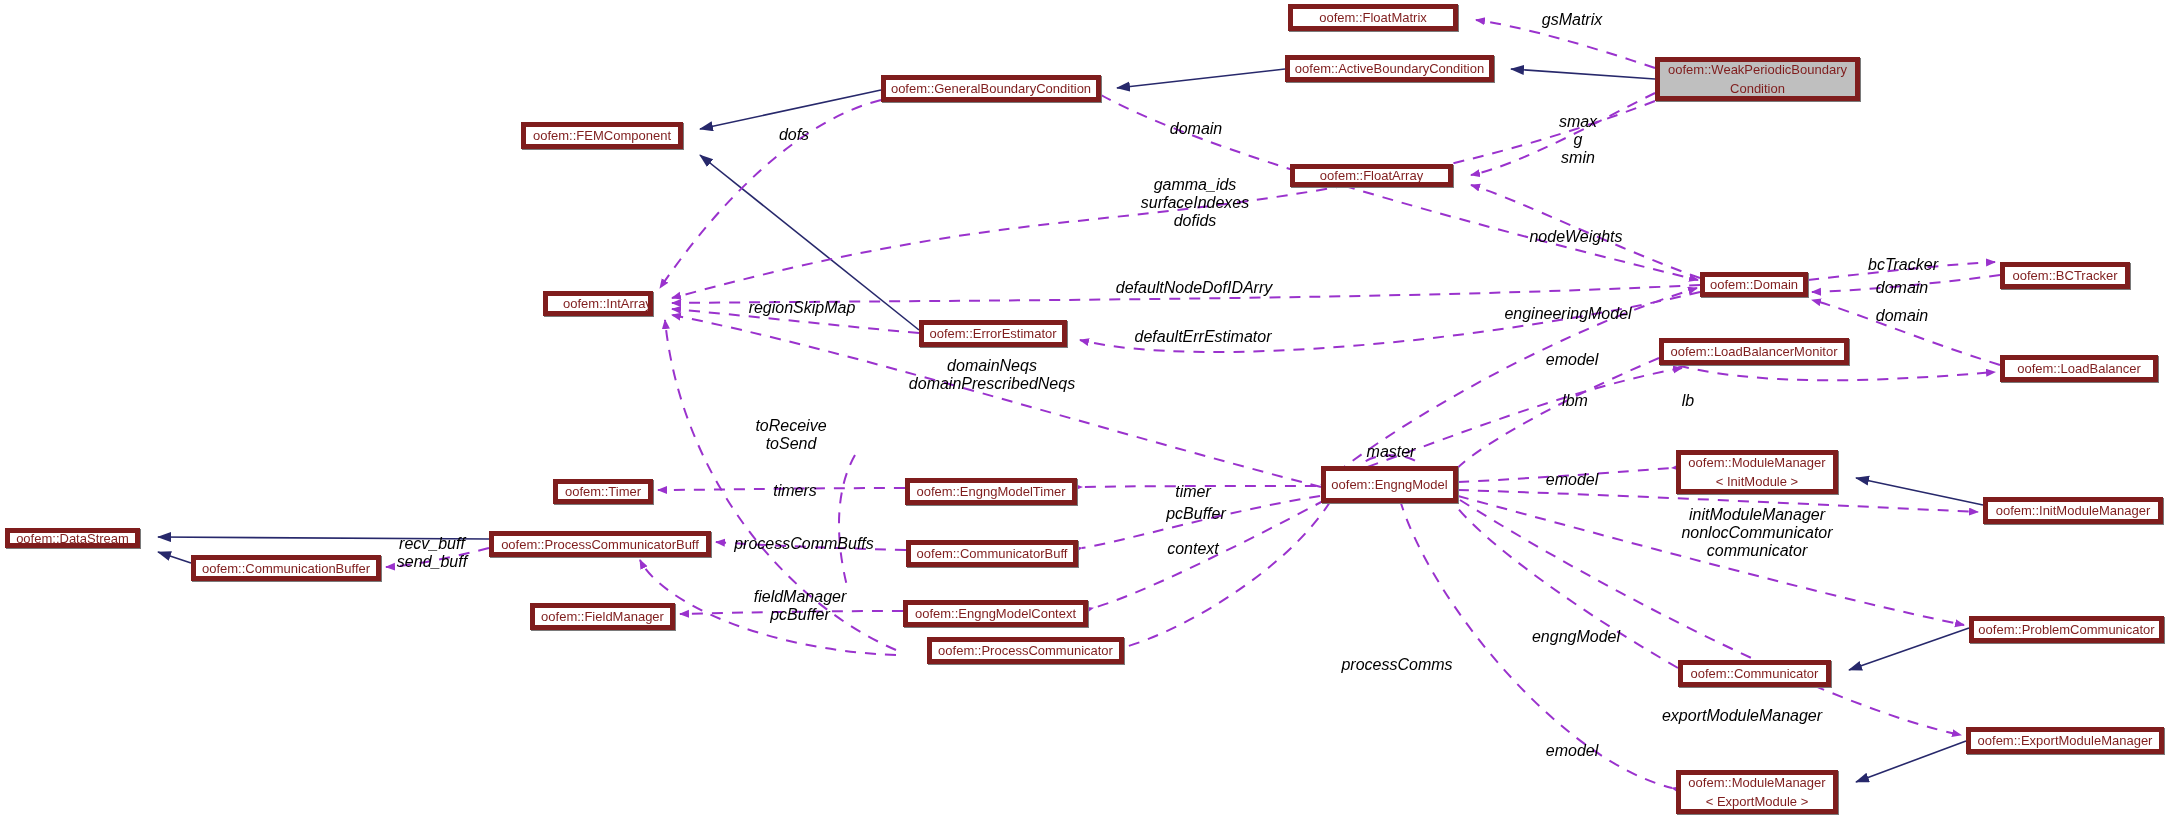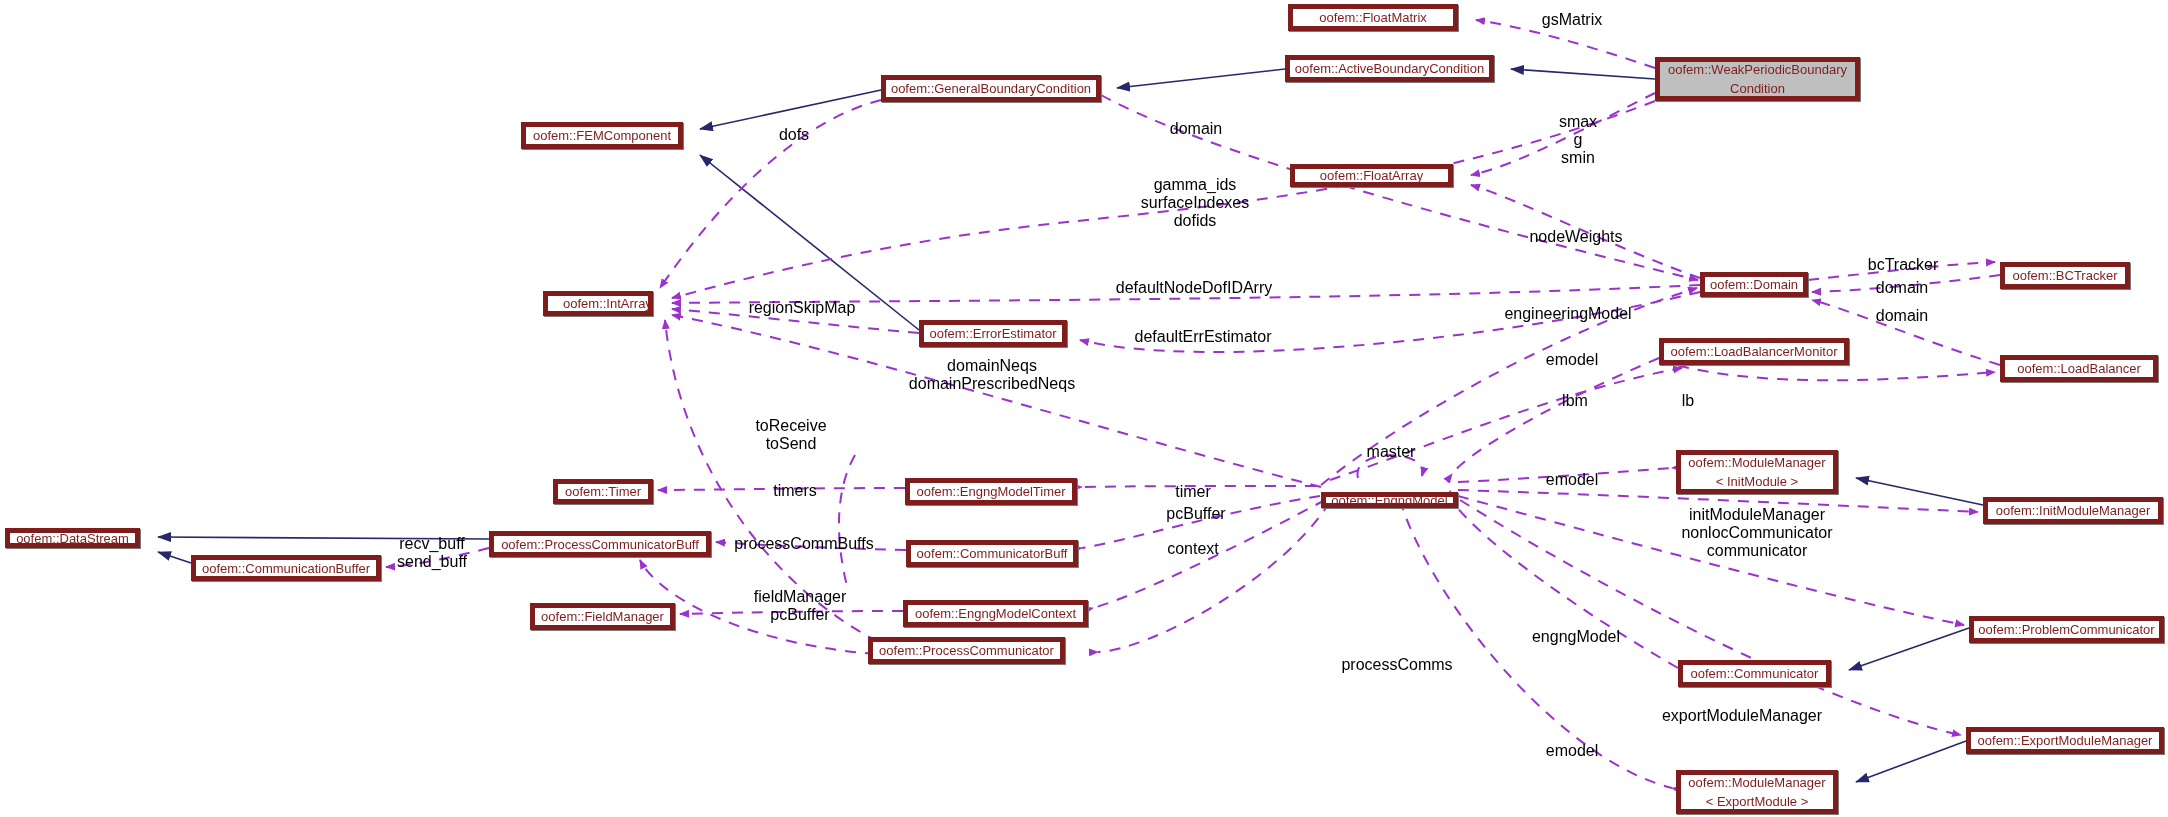--- a/index.html
+++ b/index.html
@@ -29,20 +29,21 @@
   .node.highlight{background:#bfbfbf;}
   .node .nlabel{display:block;width:100%;}
   .elabel{
     position:absolute;
     font-size:16px;
     line-height:18px;
     color:#000000;
     text-align:center;
     white-space:pre;
     transform:translateX(-50%);
+    font-style:italic;
   }
 </style>
 </head>
 <body>
 
 <div id="canvas">
 
   <svg id="edges" viewBox="0 0 2168 817">
     <defs>
       <marker id="arrP" markerWidth="10" markerHeight="10" refX="9" refY="4" orient="auto" markerUnits="userSpaceOnUse">
@@ -163,29 +164,29 @@
       <div class="node" style="left: 1700px; top: 272px; width: 108px; height: 25px;"><span class="nlabel">oofem::Domain</span></div>
       <div class="node" style="left: 543px; top: 291px; width: 110px; height: 25px; padding-left: 15px;"><span class="nlabel">oofem::IntArray</span></div>
       <div class="node" style="left: 919px; top: 320px; width: 148px; height: 27px;"><span class="nlabel">oofem::ErrorEstimator</span></div>
       <div class="node" style="left: 1659px; top: 338px; width: 190px; height: 27px;"><span class="nlabel">oofem::LoadBalancerMonitor</span></div>
       <div class="node" style="left: 2000px; top: 355px; width: 158px; height: 27px;"><span class="nlabel">oofem::LoadBalancer</span></div>
       <div class="node" style="left: 1676px; top: 450px; width: 162px; height: 44px;"><span class="nlabel">oofem::ModuleManager
 &lt; InitModule &gt;</span></div>
       <div class="node" style="left: 1983px; top: 497px; width: 180px; height: 27px;"><span class="nlabel">oofem::InitModuleManager</span></div>
       <div class="node" style="left: 553px; top: 479px; width: 100px; height: 25px;"><span class="nlabel">oofem::Timer</span></div>
       <div class="node" style="left: 905px; top: 478px; width: 172px; height: 27px;"><span class="nlabel">oofem::EngngModelTimer</span></div>
-      <div class="node" style="left: 1321px; top: 492px; width: 137px; height: 16px;"><span class="nlabel">oofem::EngngModel</span></div>
+      <div class="node" style="left: 1321px; top: 466px; width: 137px; height: 37px;"><span class="nlabel">oofem::EngngModel</span></div>
       <div class="node" style="left: 5px; top: 528px; width: 135px; height: 20px;"><span class="nlabel">oofem::DataStream</span></div>
       <div class="node" style="left: 489px; top: 531px; width: 222px; height: 26px;"><span class="nlabel">oofem::ProcessCommunicatorBuff</span></div>
       <div class="node" style="left: 906px; top: 540px; width: 172px; height: 27px;"><span class="nlabel">oofem::CommunicatorBuff</span></div>
       <div class="node" style="left: 191px; top: 555px; width: 190px; height: 26px;"><span class="nlabel">oofem::CommunicationBuffer</span></div>
       <div class="node" style="left: 903px; top: 600px; width: 185px; height: 27px;"><span class="nlabel">oofem::EngngModelContext</span></div>
       <div class="node" style="left: 530px; top: 603px; width: 145px; height: 27px;"><span class="nlabel">oofem::FieldManager</span></div>
       <div class="node" style="left: 1969px; top: 616px; width: 195px; height: 27px;"><span class="nlabel">oofem::ProblemCommunicator</span></div>
-      <div class="node" style="left: 868px; top: 637px; width: 197px; height: 27px;"><span class="nlabel">oofem::ProcessCommunicator</span></div>
+      <div class="node" style="left: 927px; top: 637px; width: 197px; height: 27px;"><span class="nlabel">oofem::ProcessCommunicator</span></div>
       <div class="node" style="left: 1678px; top: 660px; width: 153px; height: 27px;"><span class="nlabel">oofem::Communicator</span></div>
       <div class="node" style="left: 1966px; top: 727px; width: 198px; height: 27px;"><span class="nlabel">oofem::ExportModuleManager</span></div>
       <div class="node" style="left: 1676px; top: 770px; width: 162px; height: 44px;"><span class="nlabel">oofem::ModuleManager
 &lt; ExportModule &gt;</span></div>
     </div>
   <div id="labels">
       <div class="elabel" style="left: 1572px; top: 11px;">gsMatrix</div>
       <div class="elabel" style="left: 794px; top: 126px;">dofs</div>
       <div class="elabel" style="left: 1196px; top: 120px;">domain</div>
       <div class="elabel" style="left: 1578px; top: 113px;">smax

